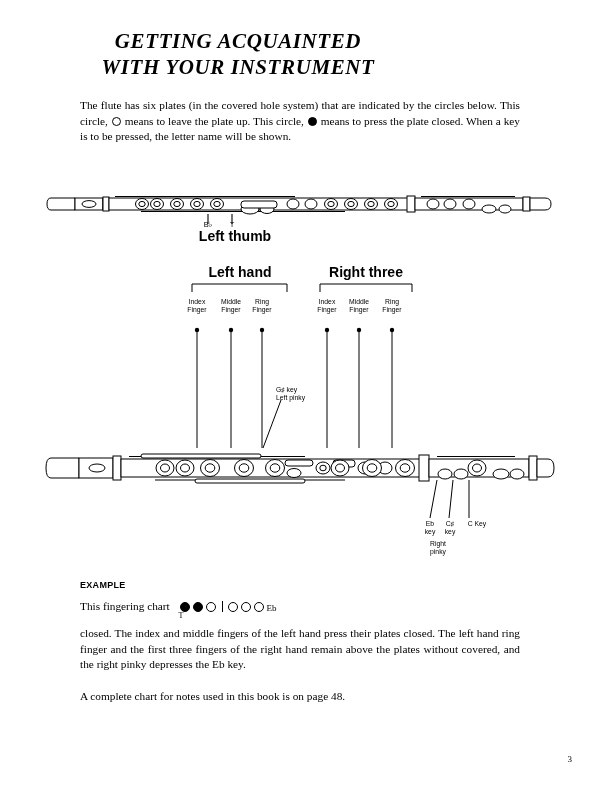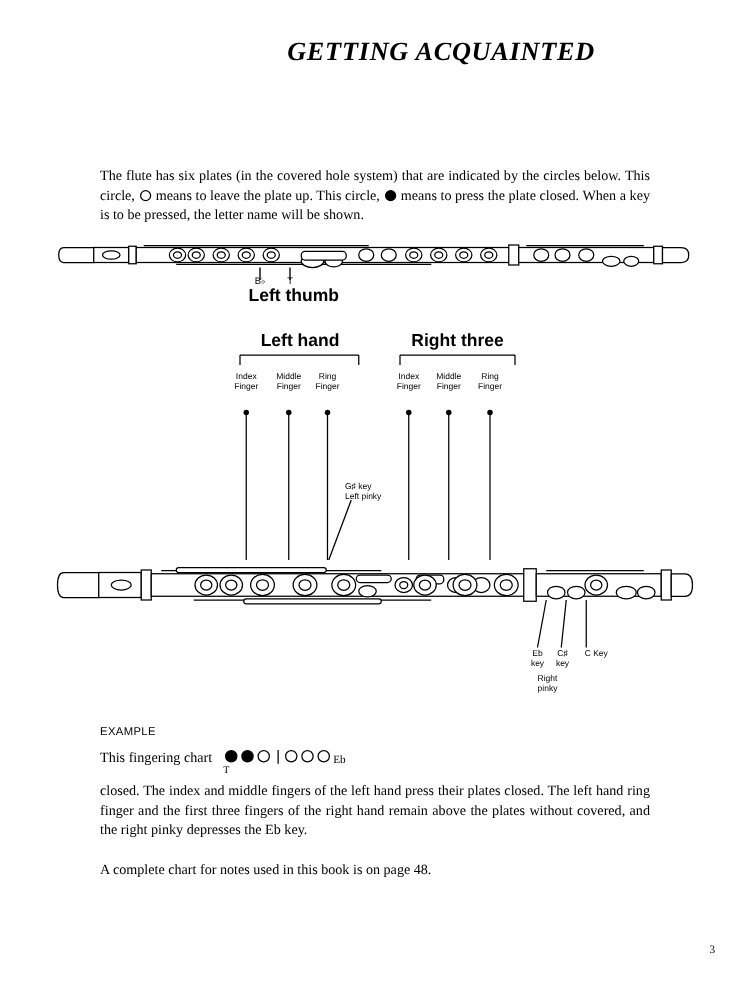--- a/index.html
+++ b/index.html
@@ -21,42 +21,41 @@
     width: 600px;
     height: 800px;
   }
 
   
   .title-block {
     position: absolute;
     left: 0;
     top: 28px;
     width: 476px;
-    text-align: right;
+    text-align: center;
   }
   .title-line {
     font-family: "Liberation Serif", serif;
     font-weight: bold;
     font-style: italic;
     font-size: 21px;
     letter-spacing: 0.6px;
     line-height: 26px;
     white-space: nowrap;
   }
 
   
   .intro {
     position: absolute;
     left: 80px;
     top: 98px;
     width: 440px;
     font-size: 11.3px;
     line-height: 15.5px;
     text-align: justify;
-    margin-top: 36px;
   }
   .inline-circle-open {
     display: inline-block;
     width: 7px; height: 7px;
     border: 1px solid #000;
     border-radius: 50%;
     background: #fff;
     vertical-align: middle;
     margin: 0 1px;
   }
@@ -93,21 +92,21 @@
     line-height: 8px;
   }
 
   
   .example-head {
     position: absolute;
     left: 80px;
     top: 580px;
     font-family: "Liberation Sans", sans-serif;
     font-size: 9px;
-    font-weight: normal;
+    font-weight: bold;
     letter-spacing: 0.3px;
   }
   .ex-line1 {
     position: absolute;
     left: 80px;
     top: 599px;
     width: 440px;
     font-size: 11.3px;
     line-height: 15.5px;
   }
@@ -177,20 +176,21 @@
     font-size: 9px;
   }
 </style>
 </head>
 <body>
 
 <div class="page">
 
   <div class="title-block">
     <div class="title-line">GETTING ACQUAINTED</div>
+    <div class="title-line">WITH YOUR INSTRUMENT</div>
   </div>
 
   <div class="intro">
     <span>The flute has six plates (in the covered hole system) that are indicated by the circles below. This circle,</span>
     <span class="inline-circle-open"></span>
     <span>means to leave the plate up. This circle,</span>
     <span class="inline-circle-filled"></span>
     <span>means to press the plate closed. When a key is to be pressed, the letter name will be shown.</span>
   </div>
 

